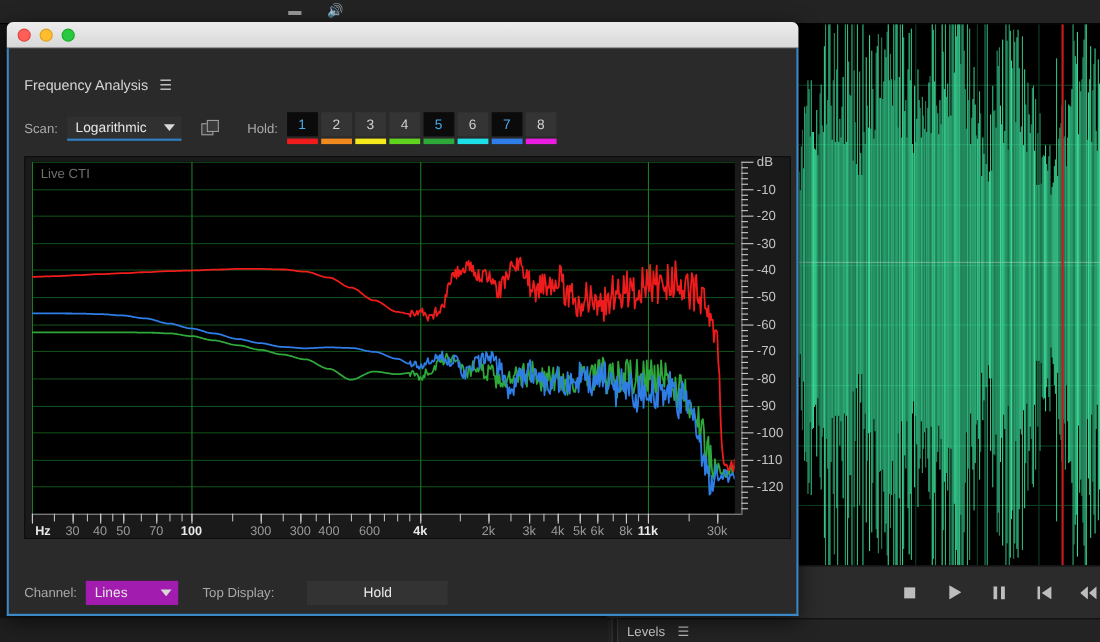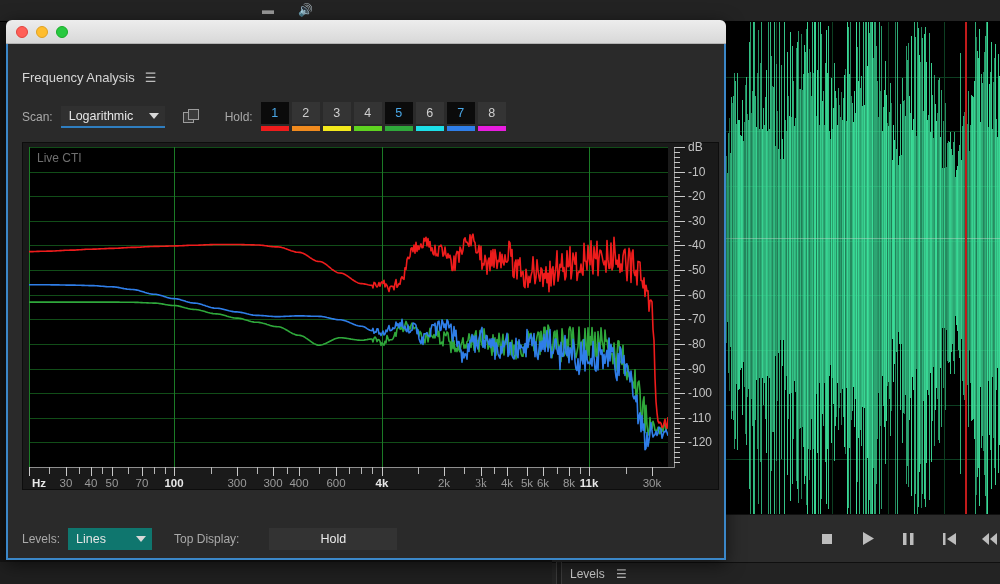--- a/index.html
+++ b/index.html
@@ -83,21 +83,21 @@
   .fa-burger { color: #bdbdbd; font-size: 13px; }
 
   .fa-toolbar { position: absolute; left: 14px; top: 58px; display: flex; align-items: center; gap: 0; }
   .lbl { color: #a9a9a9; font-size: 12px; }
 
   .dd {
     position: relative; display: inline-flex; align-items: center;
     background: #303030; height: 22px; padding: 0 22px 0 8px; min-width: 96px;
     border-bottom: 2px solid #2f7ec0; color: #e6e6e6; font-size: 12.5px;
   }
-  .dd.plain { border-bottom: none; background: #0f766e; }
+  .dd.plain { border-bottom: none; background: #a21caf; }
   .dd .caret {
     position: absolute; right: 6px; top: 50%; transform: translateY(-50%);
     width: 0; height: 0; border-left: 5px solid transparent; border-right: 5px solid transparent;
     border-top: 6px solid #d8d8d8;
   }
 
   .copy-icon { position: relative; width: 18px; height: 16px; }
   .copy-icon .a, .copy-icon .b { position: absolute; border: 1.5px solid #9c9c9c; background: #3a3a3a; }
   .copy-icon .a { left: 0; top: 3px; width: 11px; height: 11px; }
   .copy-icon .b { left: 5px; top: 0; width: 11px; height: 11px; }
@@ -889,39 +889,39 @@
             <div class="xlabel" style="left: 244px;">300</div>
             <div class="xtick" style="left: 270px; height: 9px;"></div>
             <div class="xlabel" style="left: 270px;">400</div>
             <div class="xtick" style="left: 307px; height: 9px;"></div>
             <div class="xlabel" style="left: 307px;">600</div>
             <div class="xtick" style="left: 353px; height: 9px;"></div>
             <div class="xlabel bold" style="left: 353px;">4k</div>
             <div class="xtick" style="left: 415px; height: 9px;"></div>
             <div class="xlabel" style="left: 415px;">2k</div>
             <div class="xtick" style="left: 452px; height: 9px;"></div>
-            <div class="xlabel" style="left: 452px; font-family: Liberation Serif, serif;">3k</div>
+            <div class="xlabel" style="left: 452px;">3k</div>
             <div class="xtick" style="left: 478px; height: 9px;"></div>
             <div class="xlabel" style="left: 478px;">4k</div>
             <div class="xtick" style="left: 498px; height: 9px;"></div>
             <div class="xlabel" style="left: 498px;">5k</div>
             <div class="xtick" style="left: 514px; height: 9px;"></div>
             <div class="xlabel" style="left: 514px;">6k</div>
             <div class="xtick" style="left: 540px; height: 9px;"></div>
             <div class="xlabel" style="left: 540px;">8k</div>
             <div class="xtick" style="left: 560px; height: 9px;"></div>
             <div class="xlabel bold" style="left: 560px;">11k</div>
             <div class="xtick" style="left: 623px; height: 9px;"></div>
             <div class="xlabel" style="left: 623px;">30k</div>
           </div>
       </div>
 
 
       <div class="row-controls">
-        <span class="lbl" style="margin-right:8px;">Levels:</span>
+        <span class="lbl" style="margin-right:8px;">Channel:</span>
         <div class="dd plain" style="min-width:84px;">
           <span>Lines</span>
           <span class="caret"></span>
         </div>
         <span class="lbl" style="margin-left:22px;margin-right:8px;">Top Display:</span>
         <div class="scan-btn" style="margin-left:22px;">Hold</div>
       </div>
 
     </div>
   </div>

